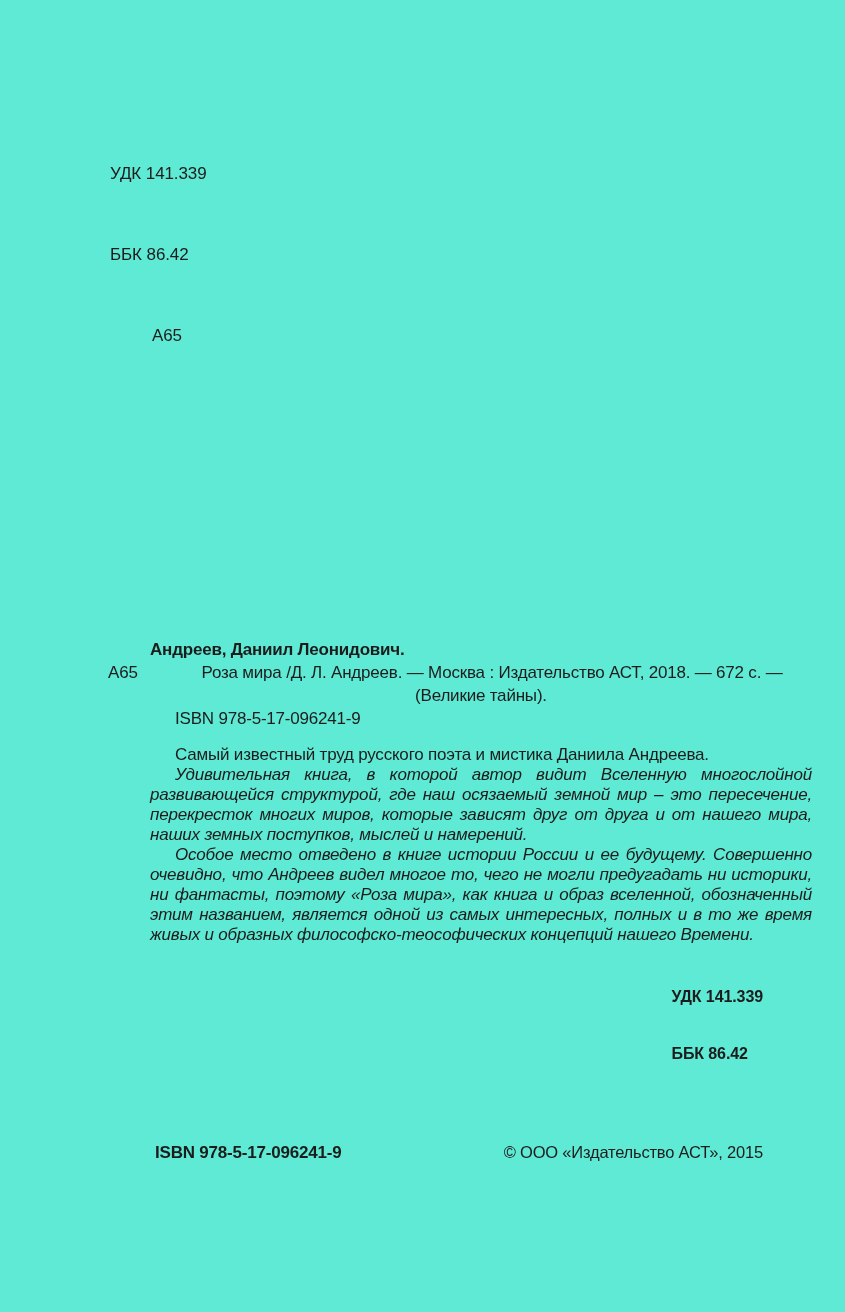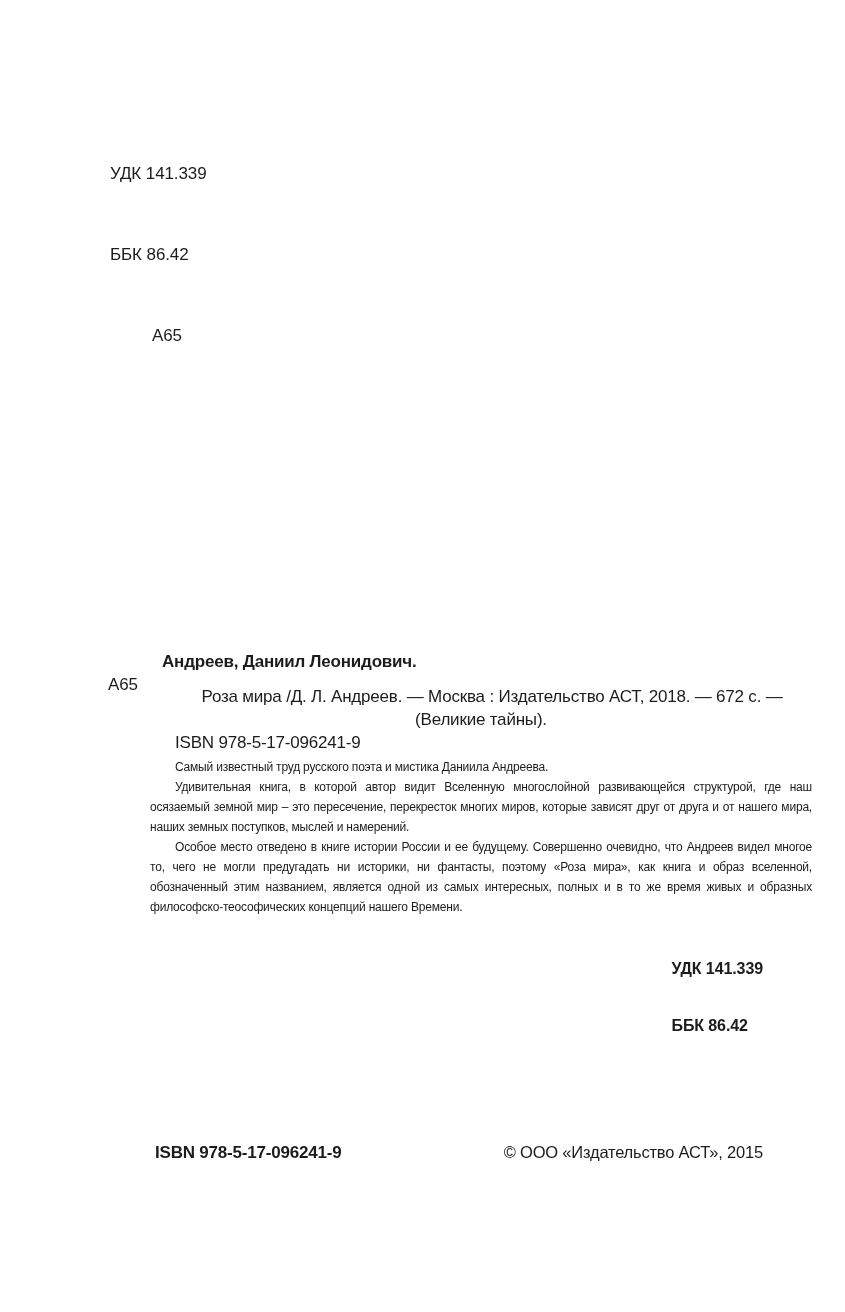--- a/index.html
+++ b/index.html
@@ -6,21 +6,21 @@
   html, body {
     margin: 0;
     padding: 0;
     background: #e8e8e8;
   }
   .page {
     position: relative;
     width: 845px;
     height: 1312px;
     margin: 0 auto;
-    background: #ffffff;
+    background: #5eead4;
     font-family: "Liberation Sans", "DejaVu Sans", sans-serif;
     color: #1c1c1c;
     overflow: hidden;
   }
 
   
   .top-codes {
     position: absolute;
     left: 110px;
     top: 106px;
@@ -42,50 +42,51 @@
   }
 
   .card {
     position: relative;
     font-size: 17px;
     line-height: 23px;
     letter-spacing: -0.2px;
   }
   .card .author {
     font-weight: bold;
-    margin: 12px;
+    margin: 0;
   }
   .card .margin-sign {
     position: absolute;
     left: -42px;
     top: 23px; 
   }
   .card .description {
     margin: 0;
     text-indent: 22px;
     text-align: center;
   }
   .card .isbn {
     margin: 0;
     padding-left: 25px;
   }
 
   .annotation {
-    margin-top: 3px;
-    font-size: 12px;
+    margin-top: 15px;
+    font-size: 17px;
     line-height: 20px;
     letter-spacing: -0.2px;
   }
   .annotation p {
     margin: 0;
     text-indent: 25px;
   }
   .annotation p.justified {
     text-align: justify;
     text-justify: inter-word;
+    font-style: italic;
   }
 
   .right-codes-wrap {
     margin-top: 4px;
     text-align: right;
     padding-right: 49px;
   }
   .right-codes {
     display: inline-block;
     text-align: left;

